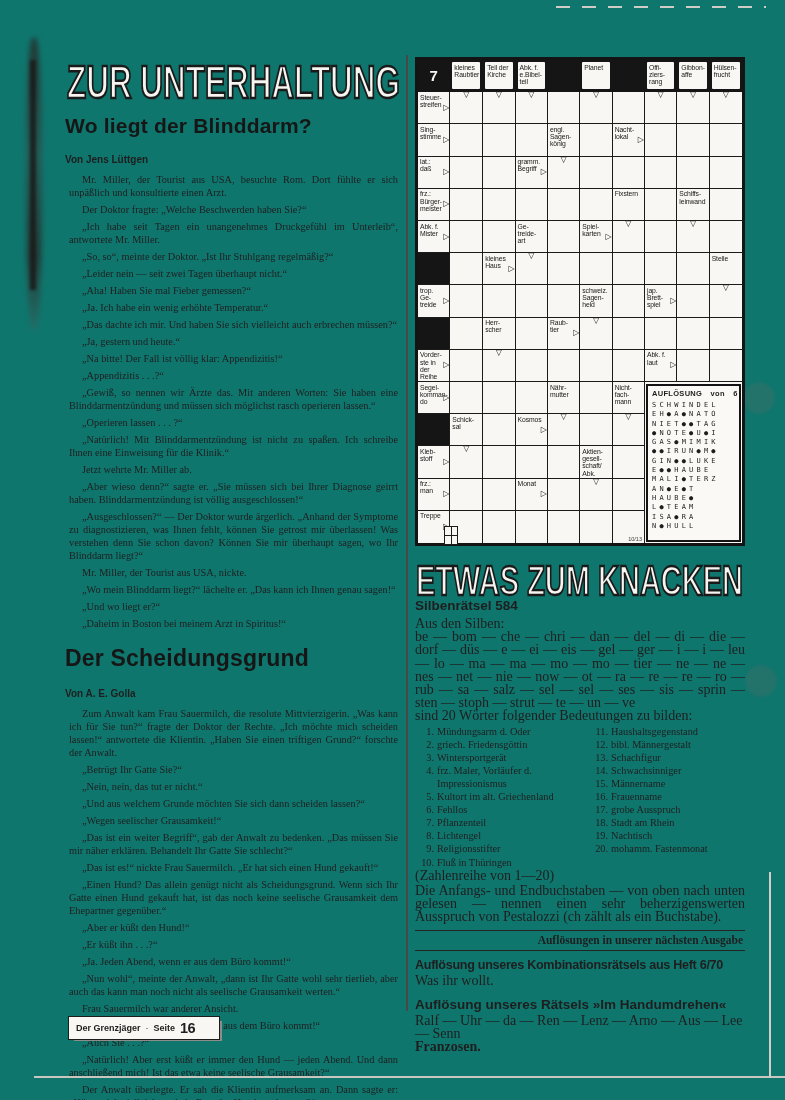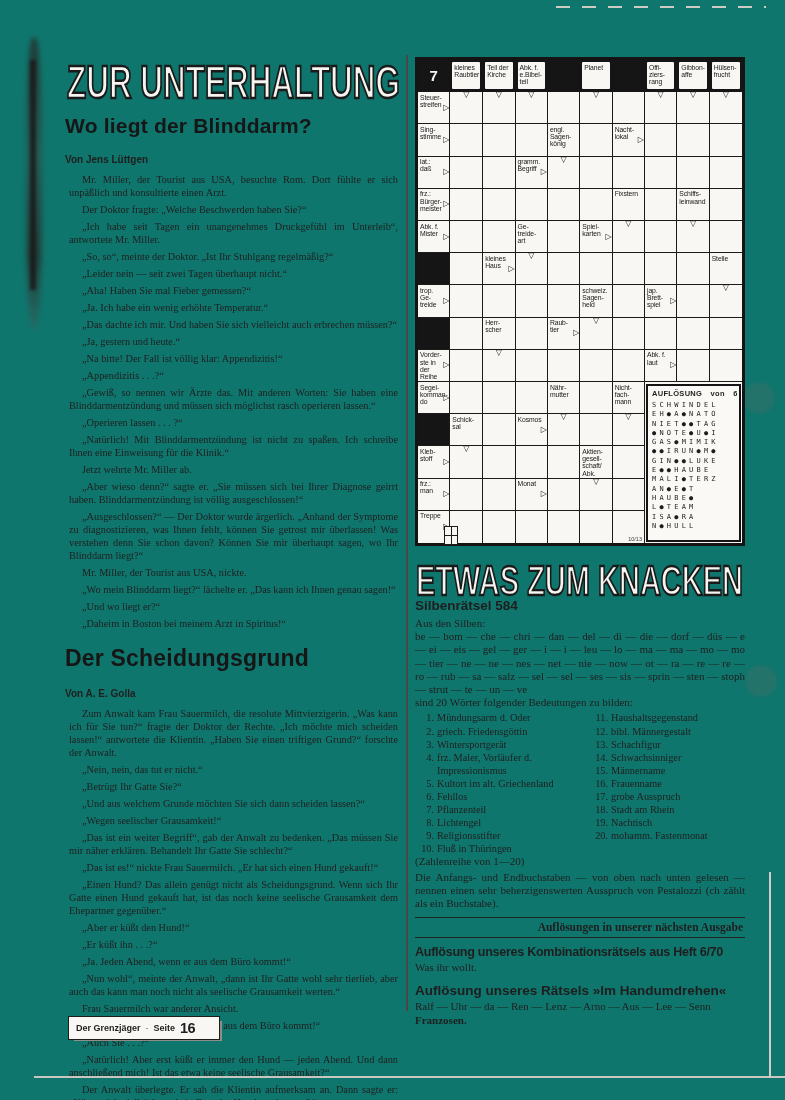--- a/index.html
+++ b/index.html
@@ -62,21 +62,21 @@
                       linear-gradient(#1c1c1c,#1c1c1c) 50% 50%/100% 1px no-repeat,#f8f7f3;z-index:3;}
   .solbox{position:absolute;right:1px;bottom:1px;width:95px;height:158px;border:2px solid #141414;
           background:#faf9f5;box-sizing:border-box;padding:3px 0 0 4px;z-index:2;}
   .solbox .stitle{font-family:"Liberation Sans",sans-serif;font-weight:700;font-size:7.5px;
                   word-spacing:6px;margin-bottom:3px;letter-spacing:.3px;}
   .sol-row{font-family:"DejaVu Sans Mono",monospace;font-size:7px;line-height:9.3px;letter-spacing:3.2px;white-space:nowrap;}
 
   .masthead2{position:absolute;left:0;top:556px;}
   .rflow{position:absolute;left:0;top:598px;width:330px;}
   .sil-title{font-family:"Liberation Sans",sans-serif;font-weight:700;font-size:13.5px;margin:0 0 4px;}
-  .rflow p{margin:0;font-size:11px;line-height:13.2px;}
+  .rflow p{margin:0;font-size:14px;line-height:13.2px;}
   .syll{text-align:justify;}
   .clues{display:flex;margin:2px 0 0;}
   .clues .ccol1{width:174px;}
   .clues .ccol2{width:156px;}
   .clue{display:flex;font-size:10.3px;line-height:13.1px;}
   .cnum{width:19px;flex:none;text-align:right;padding-right:3px;}
   .ctxt{flex:1;}
   .outro{text-align:justify;margin-top:2px !important;}
   .rule{border:none;border-top:1.5px solid #242424;margin:7px 0 0;}
   .rule2{margin:0;}
@@ -128,22 +128,22 @@
         <p>Mr. Miller, der Tourist aus USA, nickte.</p>
         <p>„Wo mein Blinddarm liegt?“ lächelte er. „Das kann ich Ihnen genau sagen!“</p>
         <p>„Und wo liegt er?“</p>
         <p>„Daheim in Boston bei meinem Arzt in Spiritus!“</p>
       </div>
 
     <div class="art-title art-title2">Der Scheidungsgrund</div>
     <div class="byline">Von A. E. Golla</div>
     <div class="body" id="art2-body">
         <p>Zum Anwalt kam Frau Sauermilch, die resolute Mittvierzigerin. „Was kann ich für Sie tun?“ fragte der Doktor der Rechte. „Ich möchte mich scheiden lassen!“ antwortete die Klientin. „Haben Sie einen triftigen Grund?“ forschte der Anwalt.</p>
+        <p>„Betrügt Ihr Gatte Sie?“</p>
         <p>„Nein, nein, das tut er nicht.“</p>
-        <p>„Betrügt Ihr Gatte Sie?“</p>
         <p>„Und aus welchem Grunde möchten Sie sich dann scheiden lassen?“</p>
         <p>„Wegen seelischer Grausamkeit!“</p>
         <p>„Das ist ein weiter Begriff“, gab der Anwalt zu bedenken. „Das müssen Sie mir näher erklären. Behandelt Ihr Gatte Sie schlecht?“</p>
         <p>„Das ist es!“ nickte Frau Sauermilch. „Er hat sich einen Hund gekauft!“</p>
         <p>„Einen Hund? Das allein genügt nicht als Scheidungsgrund. Wenn sich Ihr Gatte einen Hund gekauft hat, ist das noch keine seelische Grausamkeit dem Ehepartner gegenüber.“</p>
         <p>„Aber er küßt den Hund!“</p>
         <p>„Er küßt ihn . . .?“</p>
         <p>„Ja. Jeden Abend, wenn er aus dem Büro kommt!“</p>
         <p>„Nun wohl“, meinte der Anwalt, „dann ist Ihr Gatte wohl sehr tierlieb, aber auch das kann man noch nicht als seelische Grausamkeit werten.“</p>
         <p>Frau Sauermilch war anderer Ansicht.</p>

